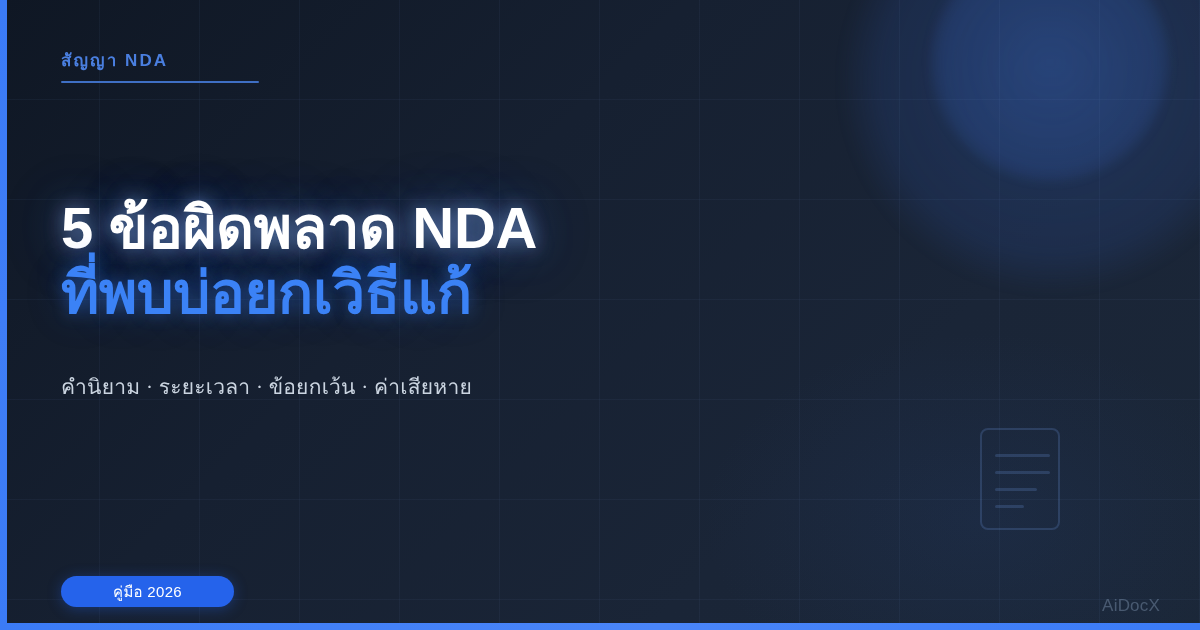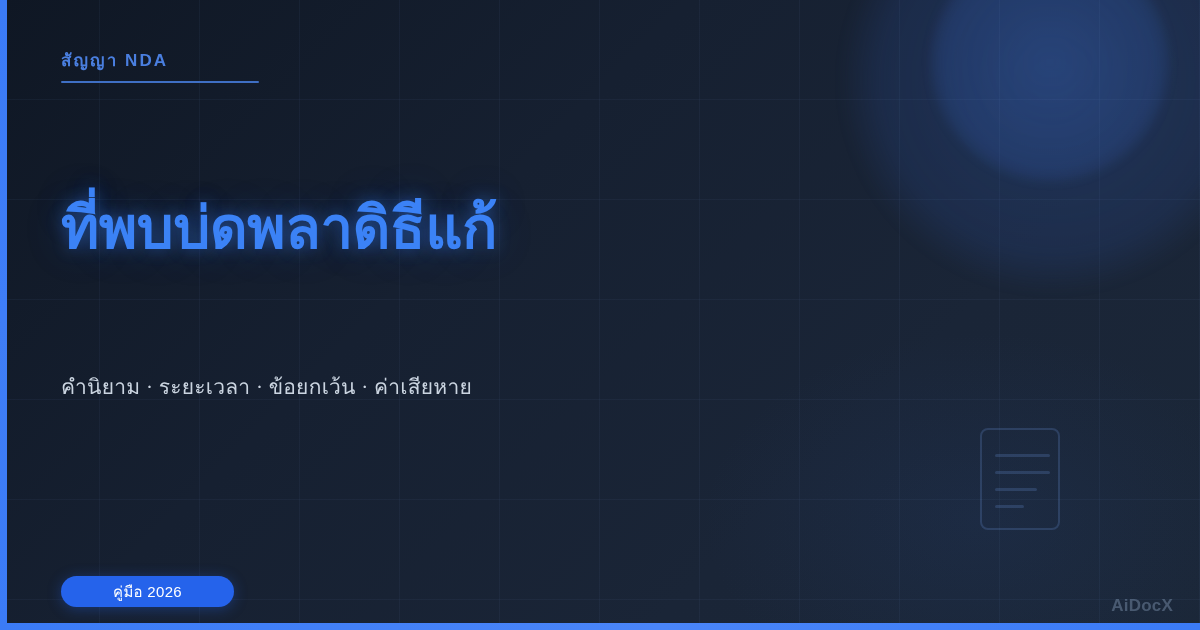--- a/index.html
+++ b/index.html
@@ -158,23 +158,23 @@
     background:#2563eb;
     color:#ffffff;
     font-size:15px;
     font-weight:400;
     letter-spacing:0.3px;
     display:flex; align-items:center; justify-content:center;
     box-shadow:0 2px 14px rgba(37,99,235,0.35);
   }
 
   .watermark {
-    position:absolute; right:27px; bottom:14px;
+    position:absolute; right:40px; bottom:14px;
     font-size:17px;
-    font-weight:700;
+    font-weight:400;
     color:rgba(148,170,200,0.38);
     letter-spacing:0.2px;
   }
 </style>
 </head>
 <body>
 
 <div class="canvas">
 
   <div class="glow-outer"></div>
@@ -193,21 +193,22 @@
   </div>
 
   <div class="content">
 
     <div class="eyebrow-wrap">
       <div class="eyebrow">สัญญา NDA</div>
       <div class="eyebrow-rule"></div>
     </div>
 
     <h1 class="headline">
-      <span class="line2">ที่พบบ่ดพลาดิธีแก้</span>
+      <span class="line1">5 ข้อผิดพลาด NDA</span>
+      <span class="line2">ที่พบบ่อยกเวิธีแก้</span>
     </h1>
 
     <div class="subtitle">คำนิยาม · ระยะเวลา · ข้อยกเว้น · ค่าเสียหาย</div>
 
     <div class="badge">คู่มือ 2026</div>
 
     <div class="watermark">AiDocX</div>
 
   </div>
 </div>

